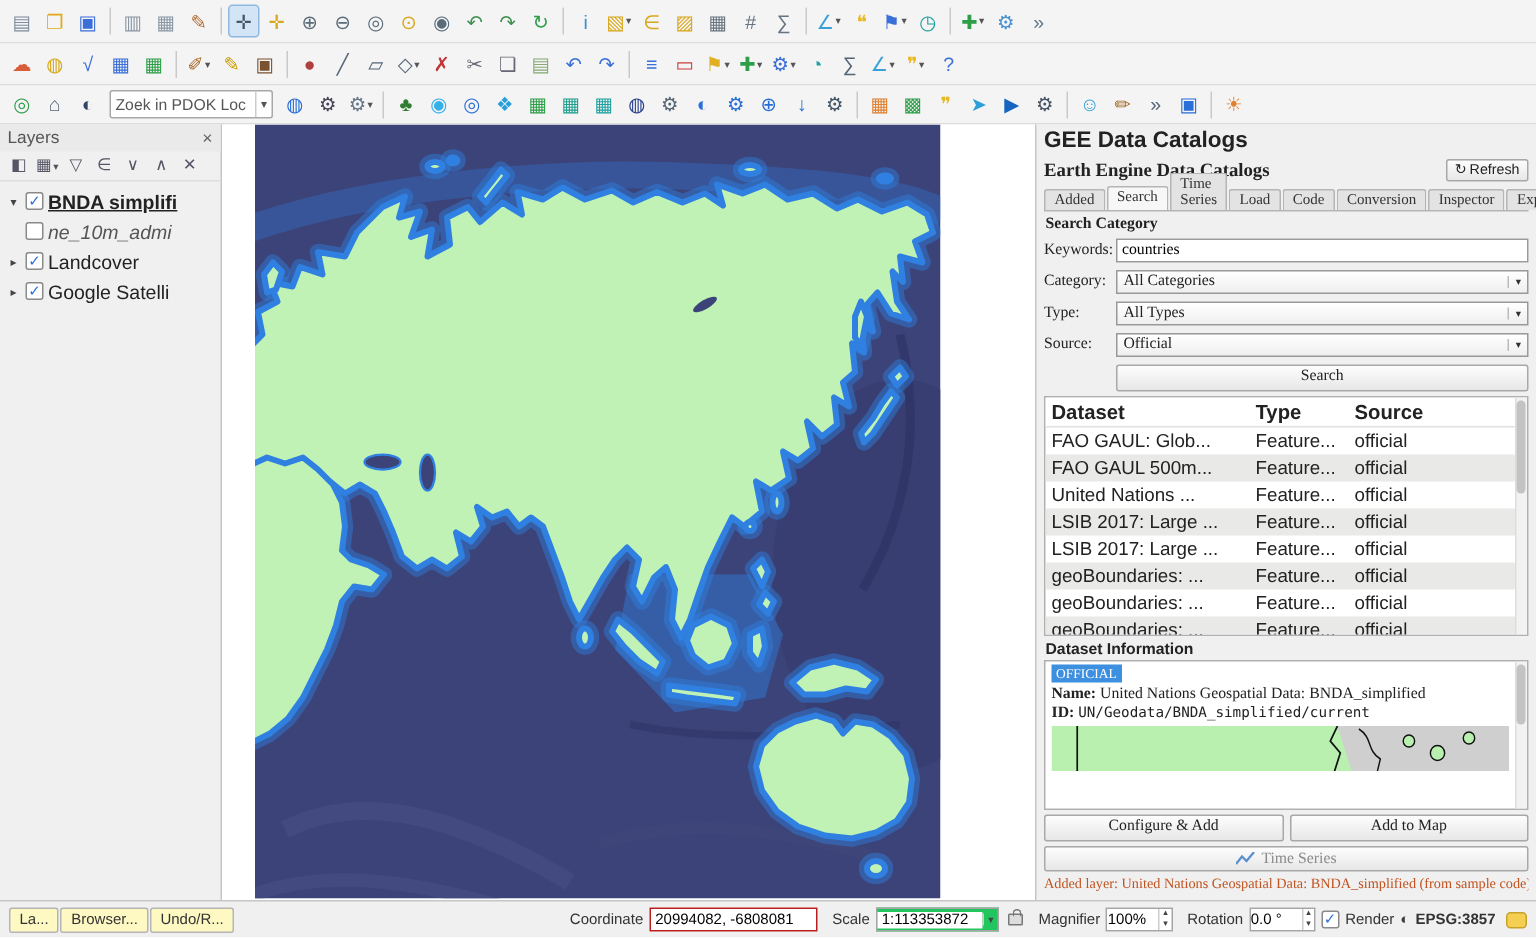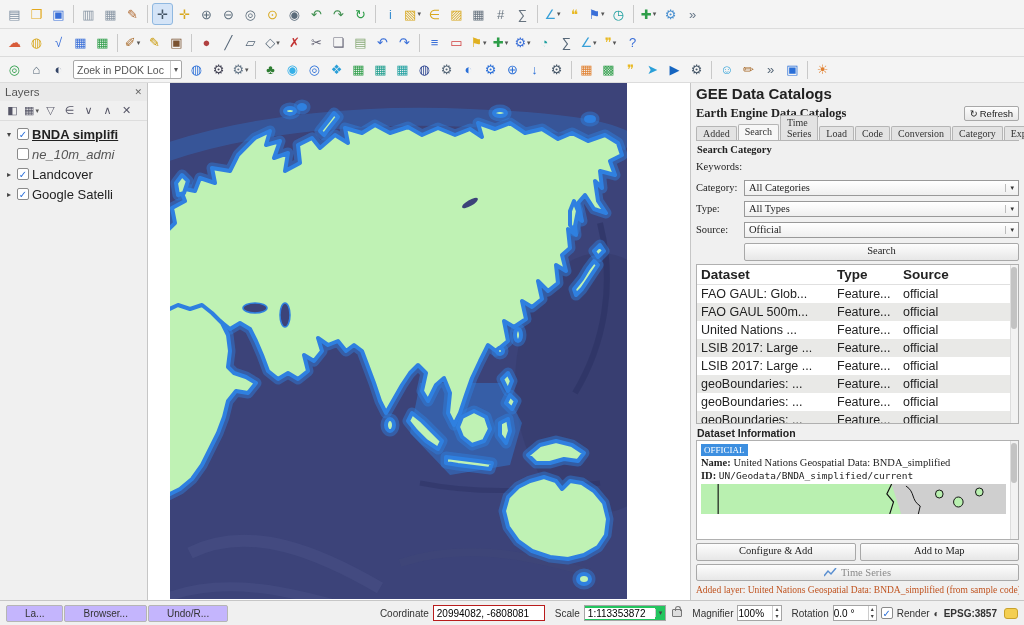--- a/index.html
+++ b/index.html
@@ -75,21 +75,21 @@
   .irow b{font-family:"Liberation Serif",serif}
   .mono{font-family:"DejaVu Sans Mono",monospace;font-size:9.5px}
   .thumb{margin-top:2px;height:30px;width:100%}
   .gee-btns{display:flex;gap:4px;margin-top:3px}
   .gee-btns .btn{flex:1;height:18px;font-family:"Liberation Serif",serif}
   .ts-btn{margin-top:3px;width:100%;height:17px;color:#8a8a8a;display:flex;align-items:center;justify-content:center;gap:4px;font-family:"Liberation Serif",serif}
   .gee-status{font-size:9.5px;color:#c0531f;margin-top:4px;white-space:nowrap;overflow:hidden;font-family:"Liberation Serif",serif}
 
   
   #statusbar{position:absolute;left:0;right:0;bottom:0;height:25px;background:#f0f0f0;border-top:1px solid #c6c6c6;display:flex;align-items:center;padding:0 6px;gap:4px;font-size:10px;color:#333}
-  .dtab{height:17px;border:1px solid #b5b5b5;background:#c4b5fd;padding:0 18px;display:flex;align-items:center;border-radius:2px}
+  .dtab{height:17px;border:1px solid #b5b5b5;background:#fef9c3;padding:0 6px;display:flex;align-items:center;border-radius:2px}
   .sb-label{margin-left:6px}
   .sb-input{height:16px;border:1px solid #b91c1c;background:#fff;font-size:10px;padding:0 3px;font-family:"Liberation Sans",sans-serif}
   .combo{display:flex;align-items:center;border:1px solid #a5a5a5;background:#22c55e;height:16px}
   .combo input{border:none;outline:none;width:70px;font-size:10px;padding:0 3px;font-family:"Liberation Sans",sans-serif}
   .combo .sarr{font-size:7px;padding:0 3px;border-left:1px solid #ccc;color:#444}
   .spin{display:flex;align-items:center;border:1px solid #a5a5a5;background:#fff;height:16px}
   .spin input{border:none;outline:none;width:34px;font-size:10px;padding:0 0;font-family:"Liberation Sans",sans-serif}
   .spin .arrows{display:flex;flex-direction:column;border-left:1px solid #ccc;font-size:6px;line-height:7px;color:#444;padding:0 2px}
   .lock{width:10px;height:8px;border:1px solid #777;border-radius:1px;position:relative;background:#ddd;margin-left:2px}
   .lock:before{content:"";position:absolute;left:2px;top:-4px;width:4px;height:4px;border:1px solid #777;border-bottom:none;border-radius:3px 3px 0 0}
@@ -532,27 +532,28 @@
           <span>Refresh</span>
         </div>
       </div>
       <div class="gtabs" id="gee-tabs">
           <div class="gtab">Added</div>
           <div class="gtab active">Search</div>
           <div class="gtab">Time Series</div>
           <div class="gtab">Load</div>
           <div class="gtab">Code</div>
           <div class="gtab">Conversion</div>
-          <div class="gtab">Category</div>
+          <div class="gtab">Inspector</div>
           <div class="gtab">Export</div>
         </div>
 
       <div class="grp-label">Search Category</div>
       <div class="frow">
         <span class="flabel">Keywords:</span>
+        <input class="kw" value="countries" style="">
       </div>
       <div class="frow">
         <span class="flabel">Category:</span>
         <div class="sel">
           <span>All Categories</span>
           <span class="sarr">▾</span>
         </div>
       </div>
       <div class="frow">
         <span class="flabel">Type:</span>

